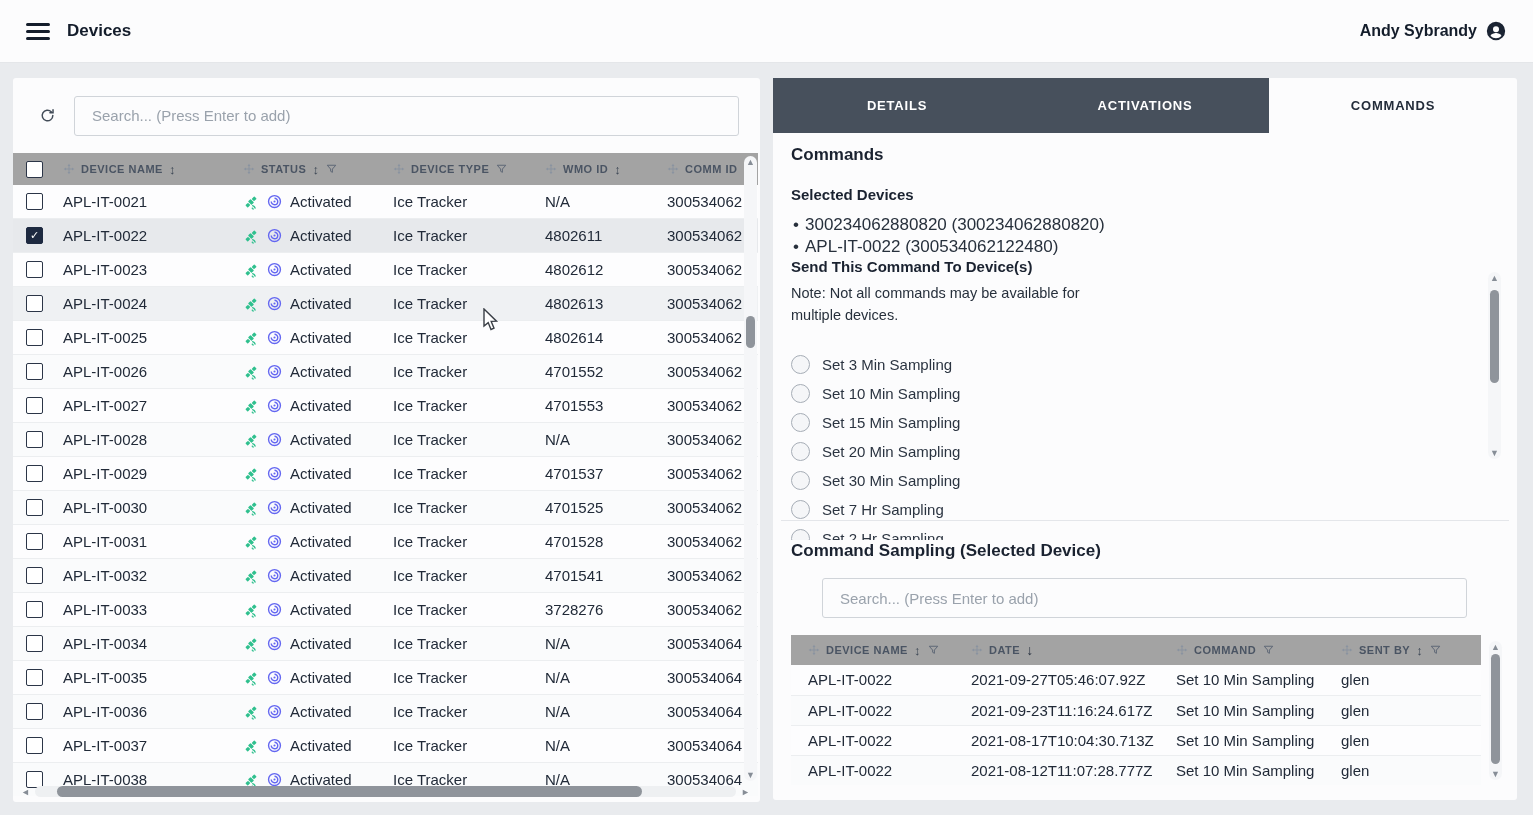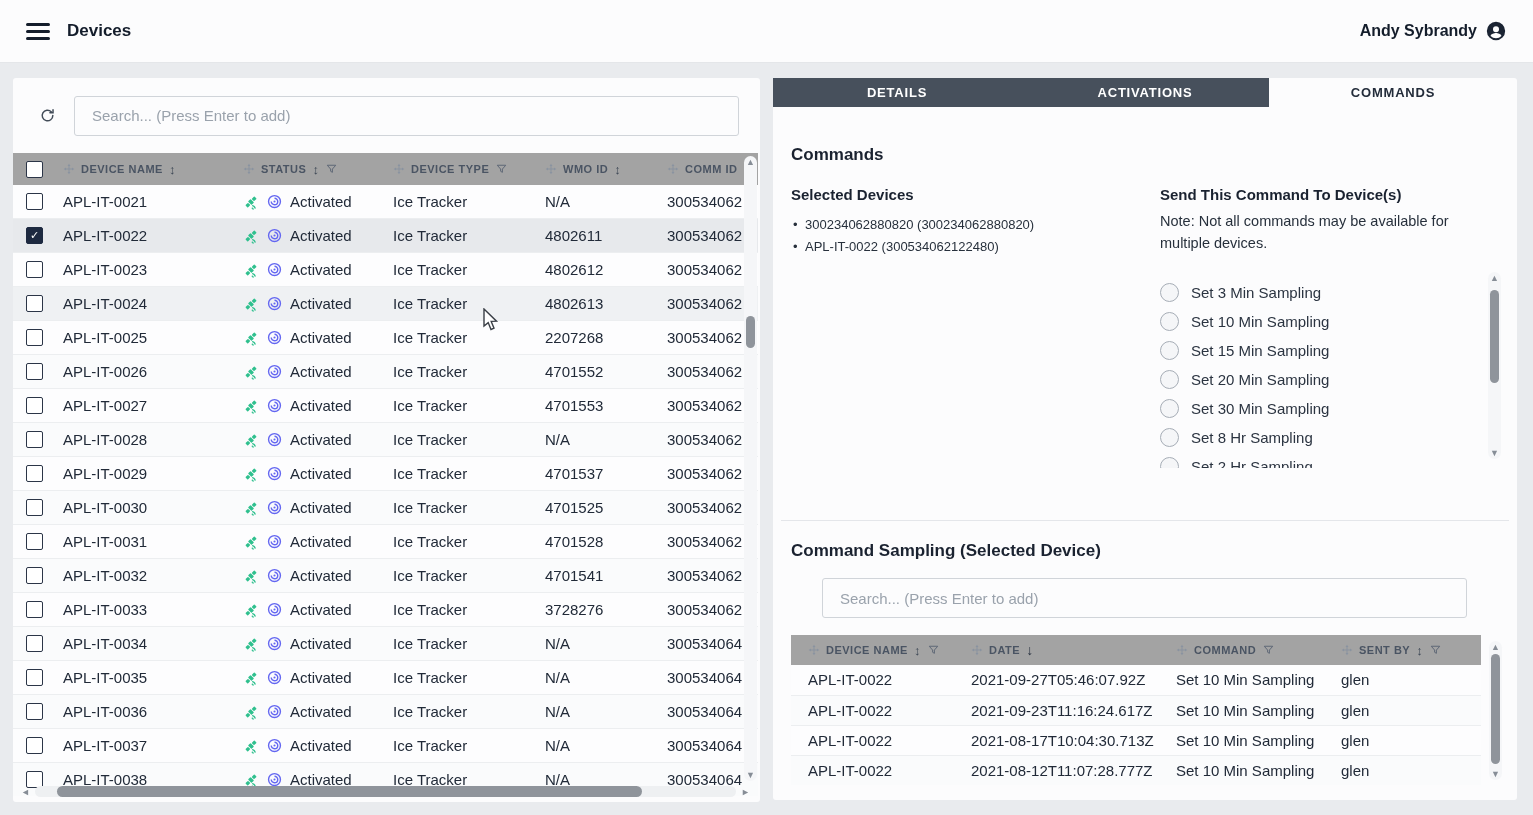--- a/index.html
+++ b/index.html
@@ -57,33 +57,33 @@
   .v-scroll { position:absolute; width:13px; background:#f5f6f8; border-radius:7px; }
   .v-scroll .arr { position:absolute; left:0; width:13px; text-align:center; font-size:9px; color:#868d96; cursor:pointer; }
   .v-thumb { position:absolute; left:2px; width:9px; background:#8f949b; border-radius:5px; cursor:pointer; }
   .dev-vscroll { right:3px; top:78px; height:625px; }
   .h-scroll { position:absolute; left:8px; right:10px; bottom:3px; height:15px; display:flex; align-items:center; }
   .h-scroll .arr { font-size:9px; color:#868d96; width:14px; cursor:pointer; }
   .h-track { flex:1; height:11px; background:#eef0f2; border-radius:6px; position:relative; }
   .h-thumb { position:absolute; left:22px; top:0; width:585px; height:11px; background:#8f949b; border-radius:6px; cursor:pointer; }
 
   
-  .tabs { display:flex; height:29px; }
+  .tabs { display:flex; height:55px; }
   .tab { flex:1; background:#47505c; color:#fff; display:flex; align-items:center; justify-content:center;
          font-size:13px; font-weight:bold; letter-spacing:.8px; cursor:pointer; }
   .tab.active { background:transparent; color:#232c3a; }
 
   .commands-section { position:absolute; top:45px; left:0; right:0; height:397px; padding:22px 18px 0 18px; }
   .sec-h1 { font-size:17px; font-weight:bold; color:#1a2230; }
-  .cmd-cols { display:flex; margin-top:21px; }
+  .cmd-cols { display:flex; margin-top:21px;flex-direction:column; }
   .col-selected { width:369px; }
   .col-send { flex:1; }
   .sec-h2 { font-size:15px; font-weight:bold; color:#1a2230; }
   .sel-list { margin-top:11px; list-style:none; }
-  .sel-list li { font-size:13px; color:#27303c; line-height:22px; padding-left:14px; position:relative; }
+  .sel-list li { font-size:17px; color:#27303c; line-height:22px; padding-left:14px; position:relative; }
   .sel-list li::before { content:"•"; position:absolute; left:2px; color:#27303c; }
   .send-note { margin-top:7px; font-size:14.5px; line-height:22px; color:#27303c; max-width:340px; }
   .radio-list { margin-top:24px; height:190px; overflow:hidden; }
   .radio-row { display:flex; align-items:center; gap:12px; height:29px; cursor:pointer; }
   .radio-circle { width:19px; height:19px; border:1.5px solid #a6adb6; border-radius:50%; background:#f5f6f8; flex:0 0 auto; }
   .radio-label { font-size:15px; color:#2b3441; }
   .radio-scroll { right:16px; top:194px; height:187px; }
 
   
   .history-section { position:absolute; top:442px; left:8px; right:8px; bottom:0; border-top:1px solid #e4e6ea; padding:20px 0 0 10px; }
@@ -373,21 +373,21 @@
   <svg width="15" height="15" viewBox="0 0 24 24" fill="none" stroke="#6366f1" stroke-width="2.2">
     <circle cx="12" cy="12" r="9.5"></circle>
     <path d="M12 6.8a5.2 5.2 0 1 1-5.2 5.2"></path>
     <circle cx="12" cy="12" r="1.7" fill="#6366f1" stroke="none"></circle>
   </svg>
 </span>
         <span>Activated</span>
       </span>
     </td>
     <td>Ice Tracker</td>
-    <td>2207268</td>
+    <td>4802614</td>
     <td>300534062</td>
   </tr>
 
   <tr>
     <td>
             <span class="cb">✓</span>
           </td>
     <td>APL-IT-0026</td>
     <td>
       <span class="status-cell">
@@ -871,21 +871,21 @@
     <span class="radio-label">Set 20 Min Sampling</span>
   </div>
 
   <div class="radio-row">
     <span class="radio-circle"></span>
     <span class="radio-label">Set 30 Min Sampling</span>
   </div>
 
   <div class="radio-row">
     <span class="radio-circle"></span>
-    <span class="radio-label">Set 8 Hr Sampling</span>
+    <span class="radio-label">Set 7 Hr Sampling</span>
   </div>
 
   <div class="radio-row">
     <span class="radio-circle"></span>
     <span class="radio-label">Set 2 Hr Sampling</span>
   </div>
 </div>
       </div>
     </div>
   </div>

